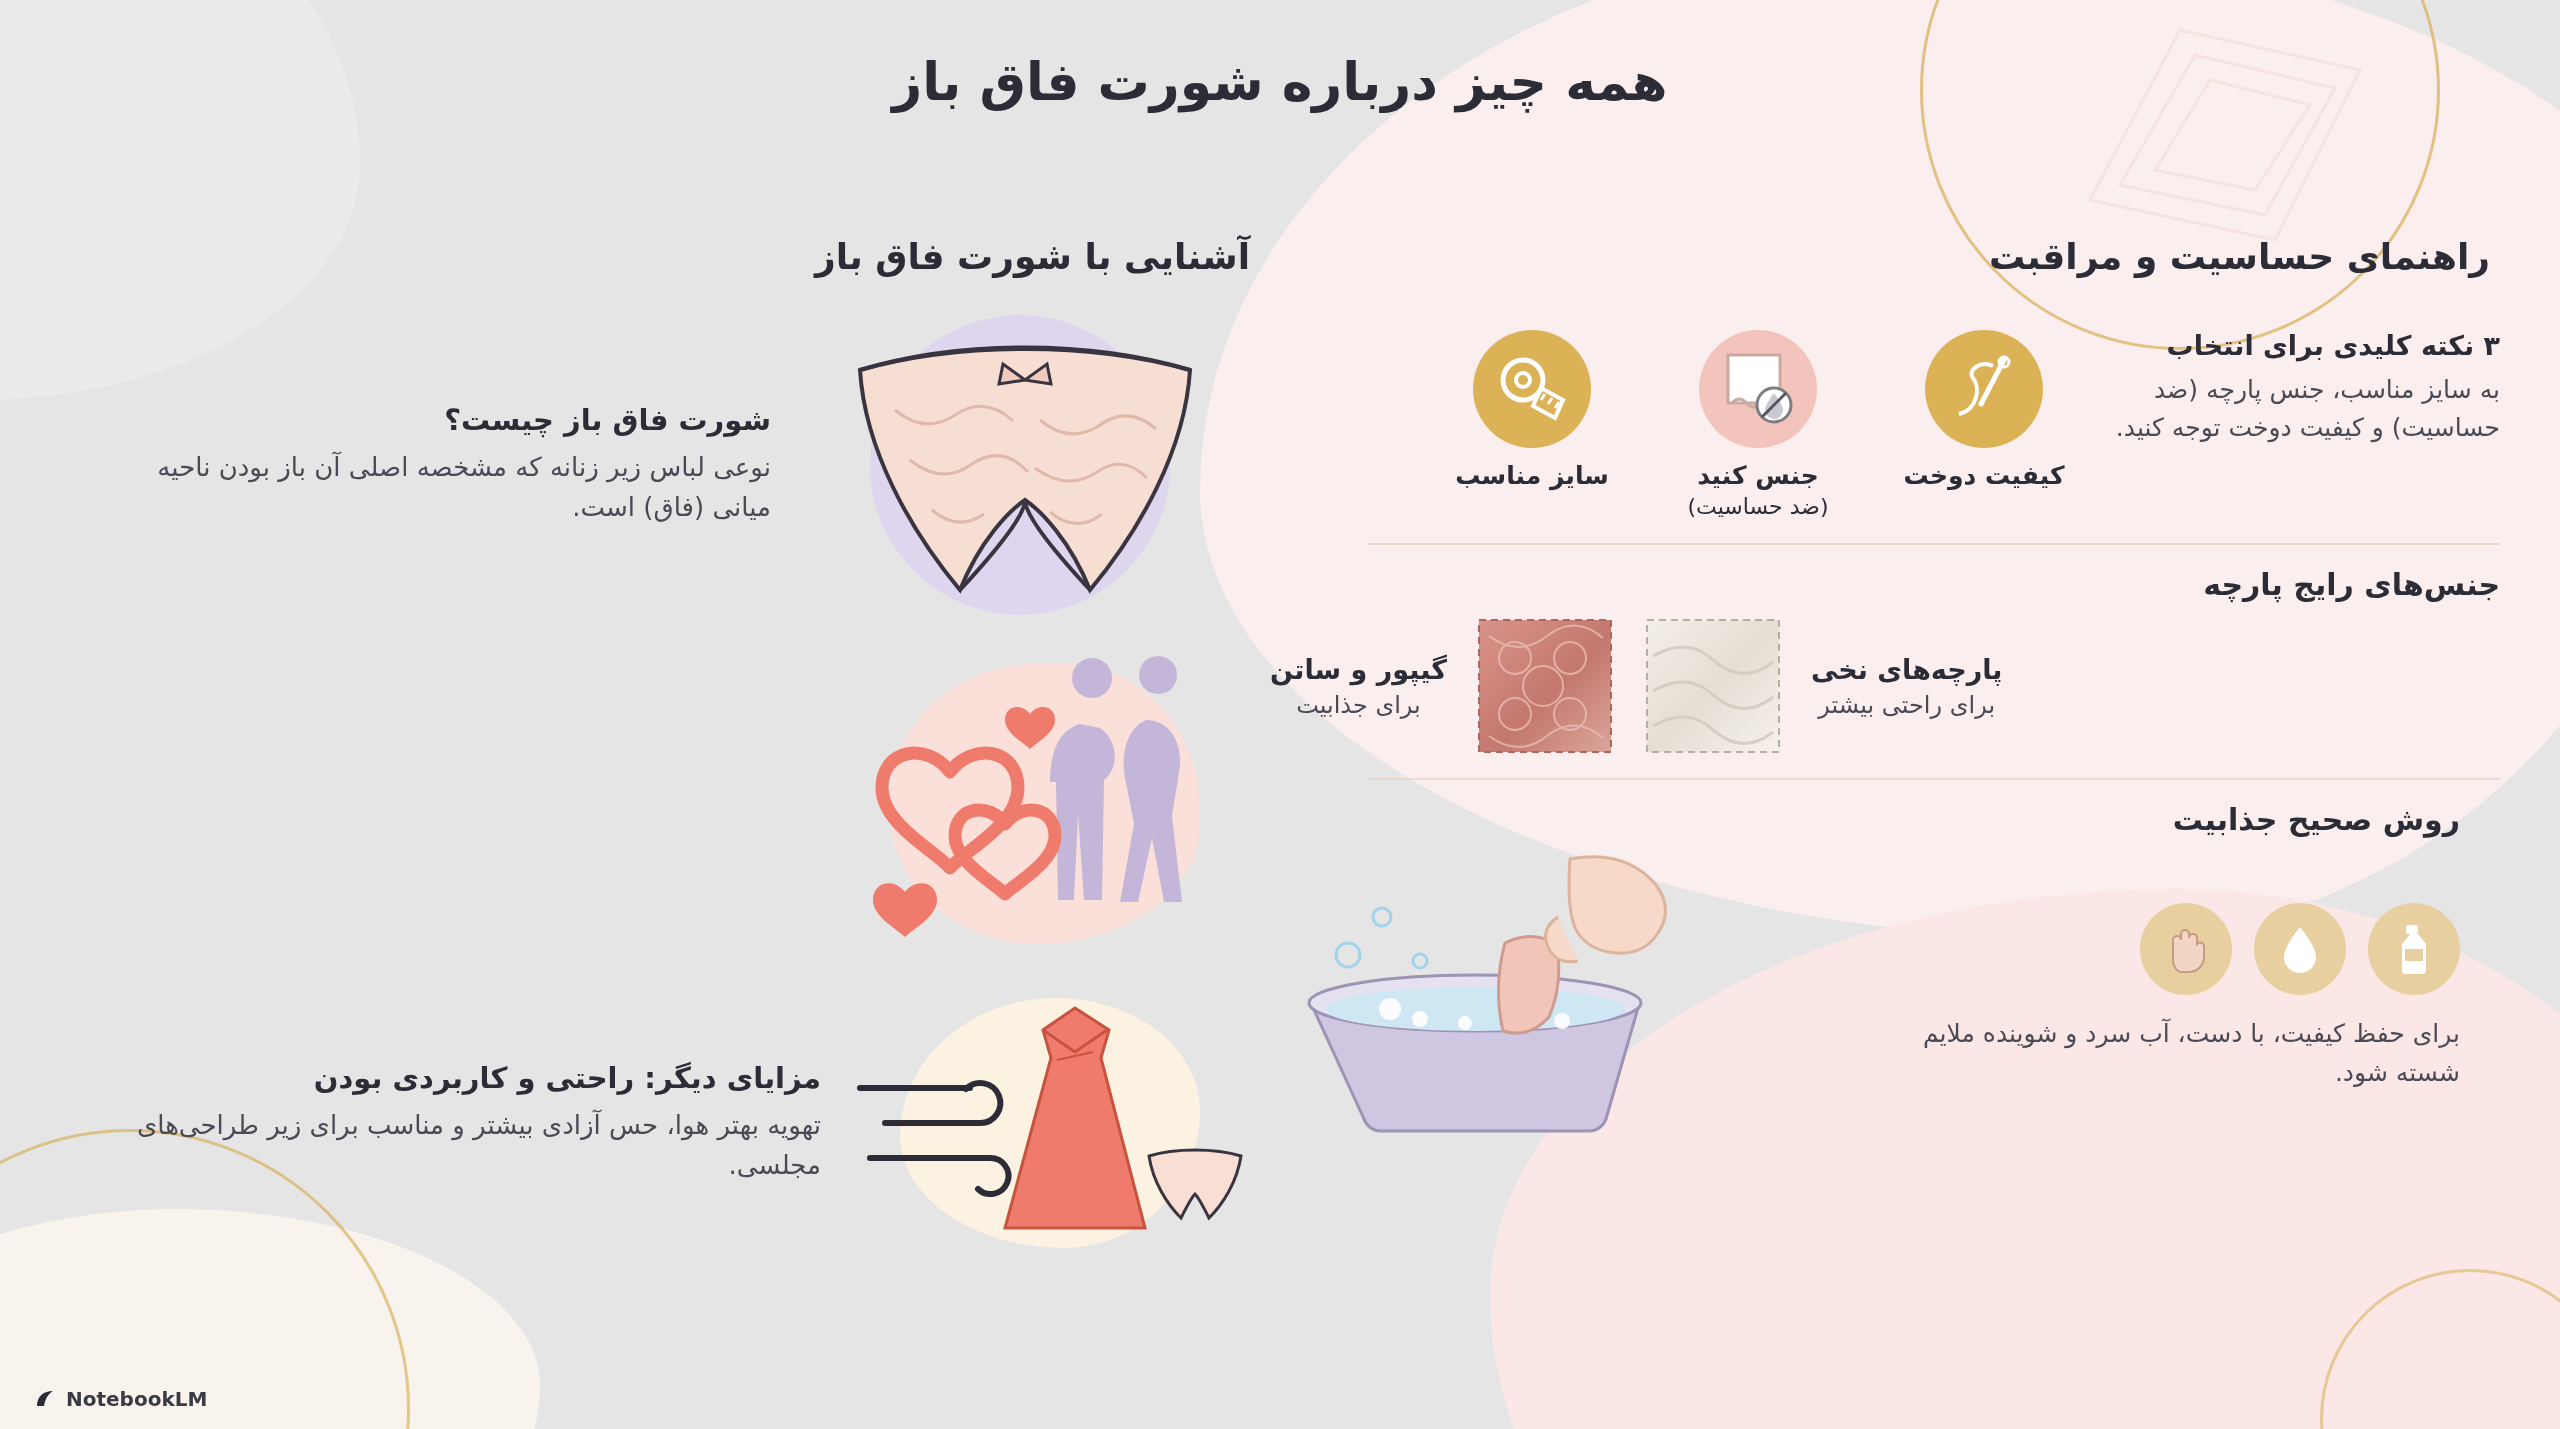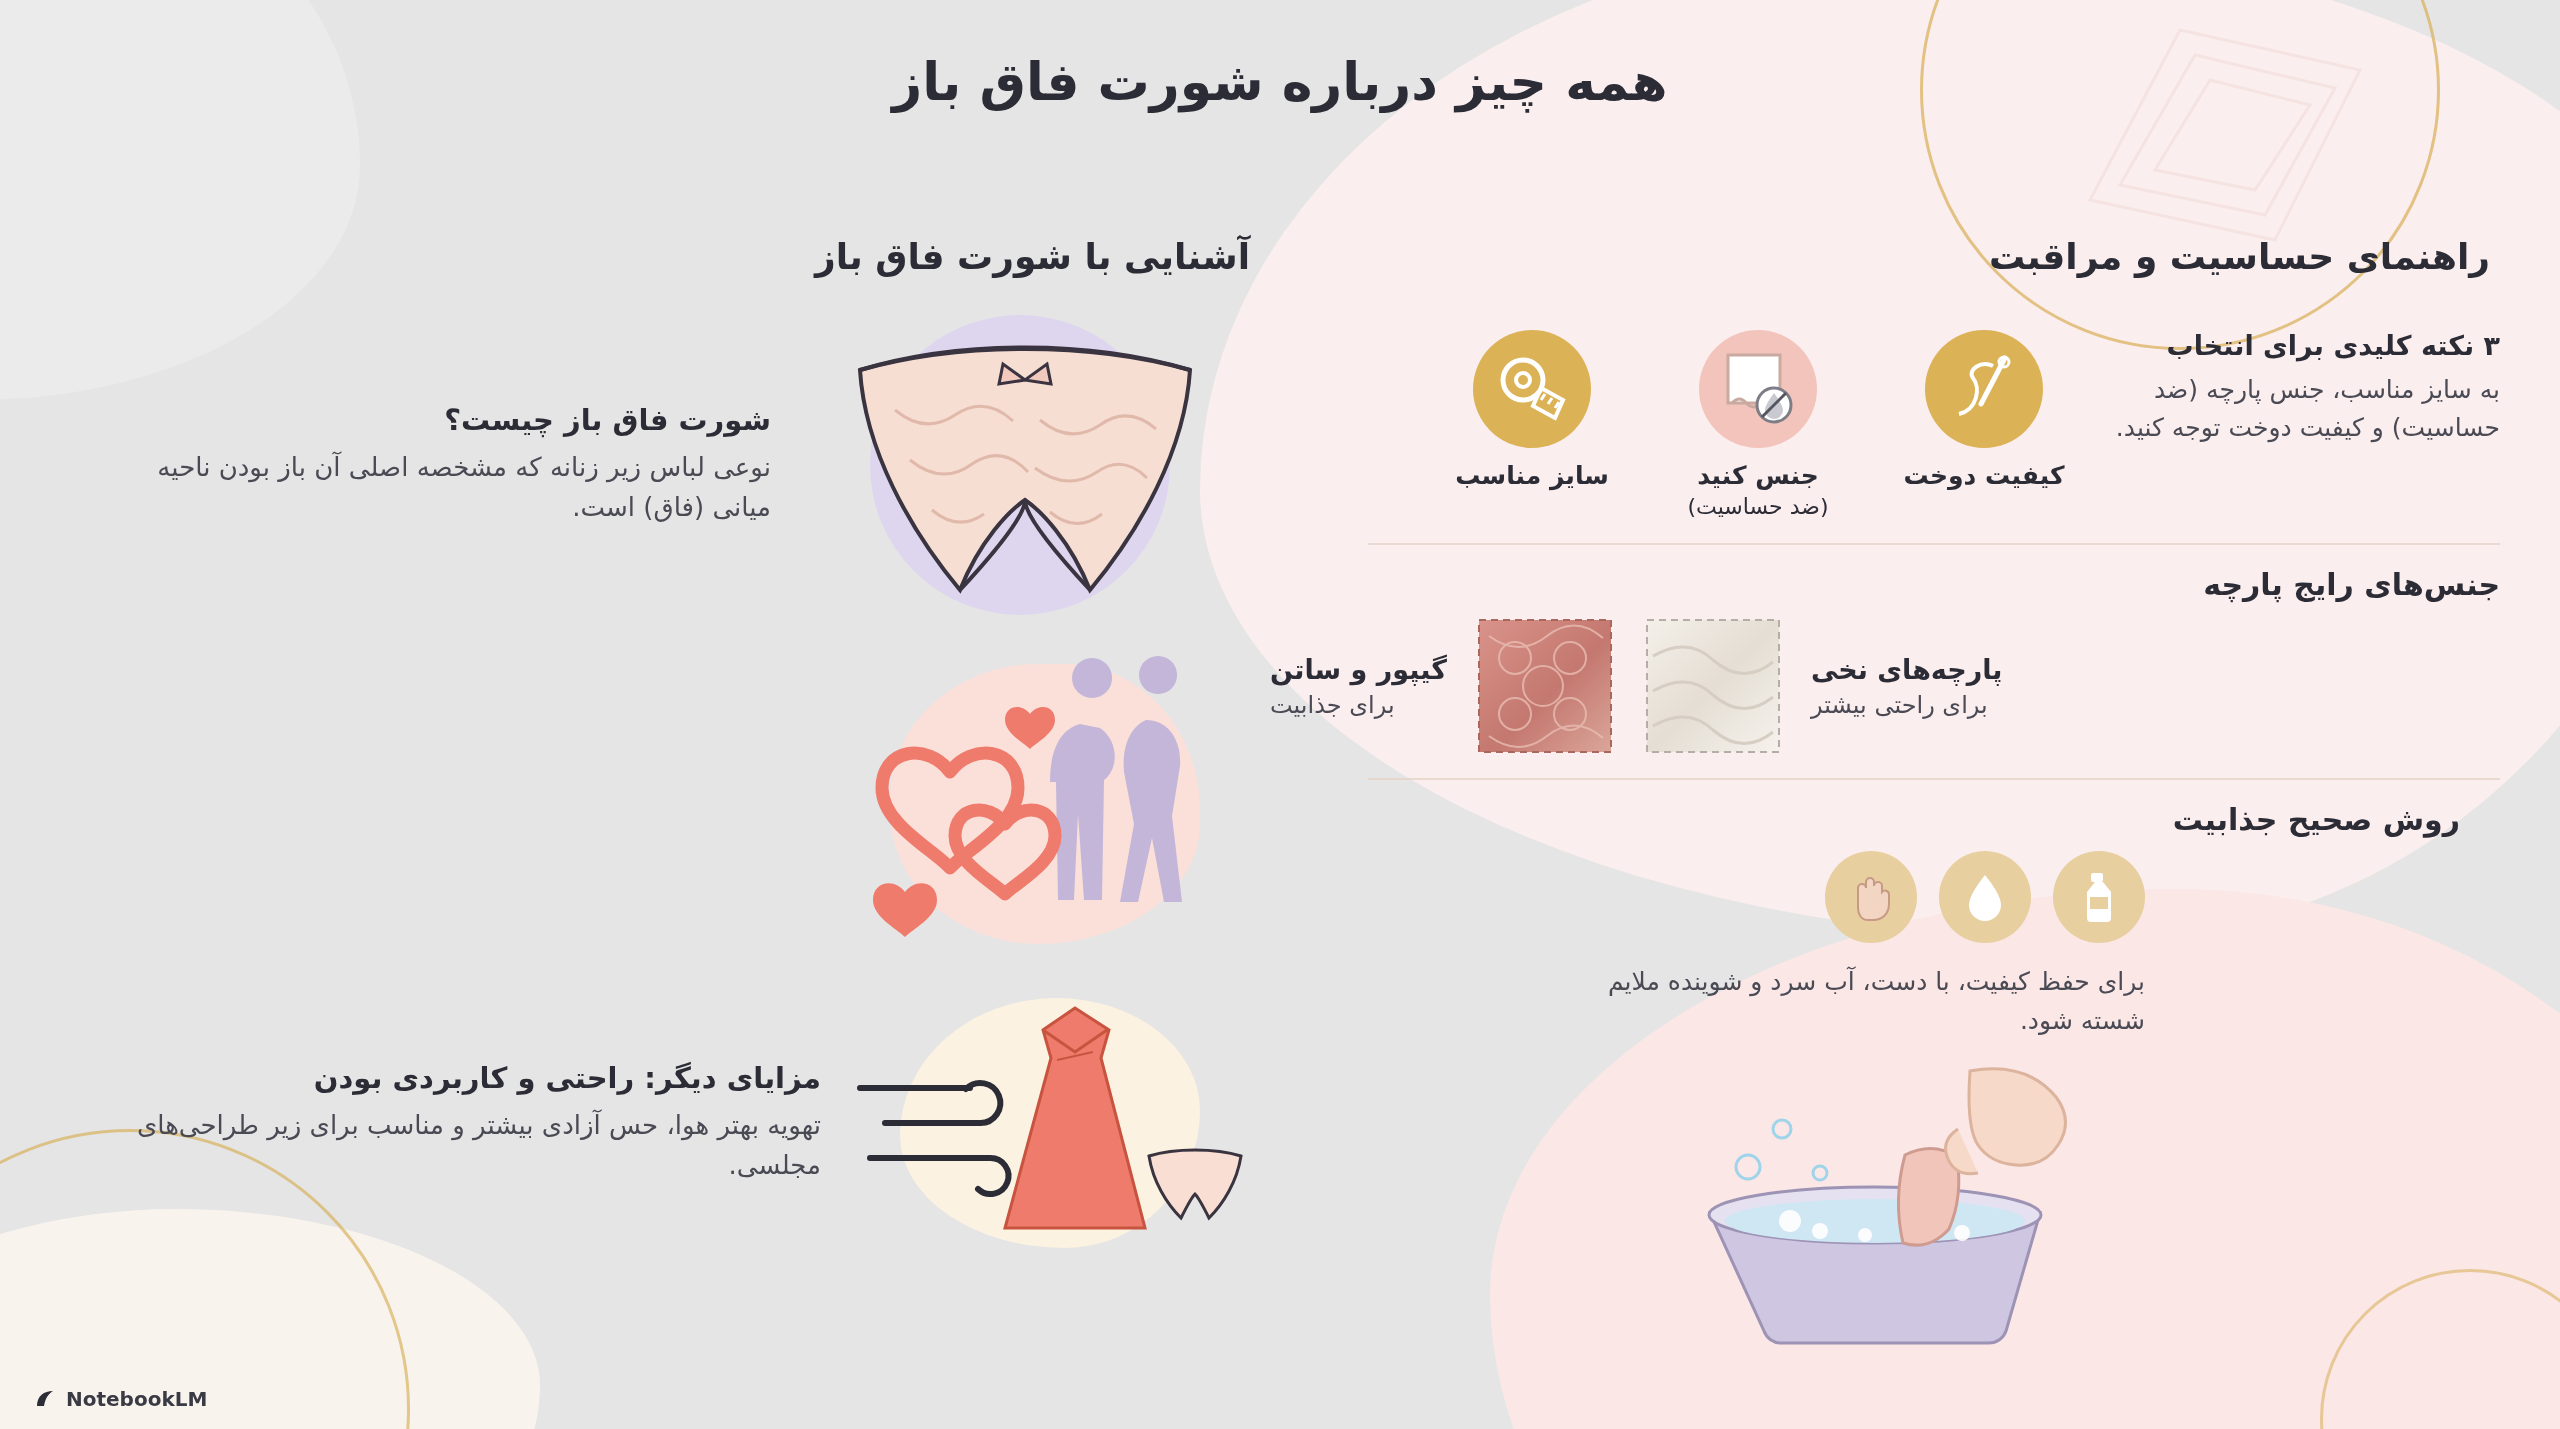--- a/index.html
+++ b/index.html
@@ -126,29 +126,29 @@
 
   .tip { width: 200px; text-align: center; }
   .tip .icon-wrap {
     width: 118px; height: 118px; border-radius: 50%;
     margin: 0 auto 12px; display: flex; align-items: center; justify-content: center;
   }
   .tip .cap { font-size: 25px; color: #2c2c36; font-weight: bold; line-height: 1.3; }
   .tip .cap small { font-weight: normal; font-size: 22px; display: block; }
 
   .fab-row { display: flex; align-items: center; justify-content: flex-start; gap: 28px; }
-  .fab-item { text-align: left; }
+  .fab-item { text-align: center; }
   .fab-item .f-head { font-size: 27px; font-weight: bold; color: #2c2c36; }
   .fab-item .f-sub { font-size: 24px; color: #4a4a55; margin-top: 6px; }
   .swatch {
     width: 140px; height: 140px; border: 2px dashed #b9b3ad;
     display: block;
   }
 
-  .care-row { display: flex; align-items: center; gap: 22px; flex-direction: column; }
+  .care-row { display: flex; align-items: center; gap: 22px; }
   .care-icons { display: flex; gap: 22px; }
   .care-ic {
     width: 92px; height: 92px; border-radius: 50%;
     display: flex; align-items: center; justify-content: center;
   }
   .care-text { font-size: 25px; color: #4a4a55; line-height: 1.55; text-align: right; }
 
   
   .footer {
     position: absolute; bottom: 18px; left: 34px;

